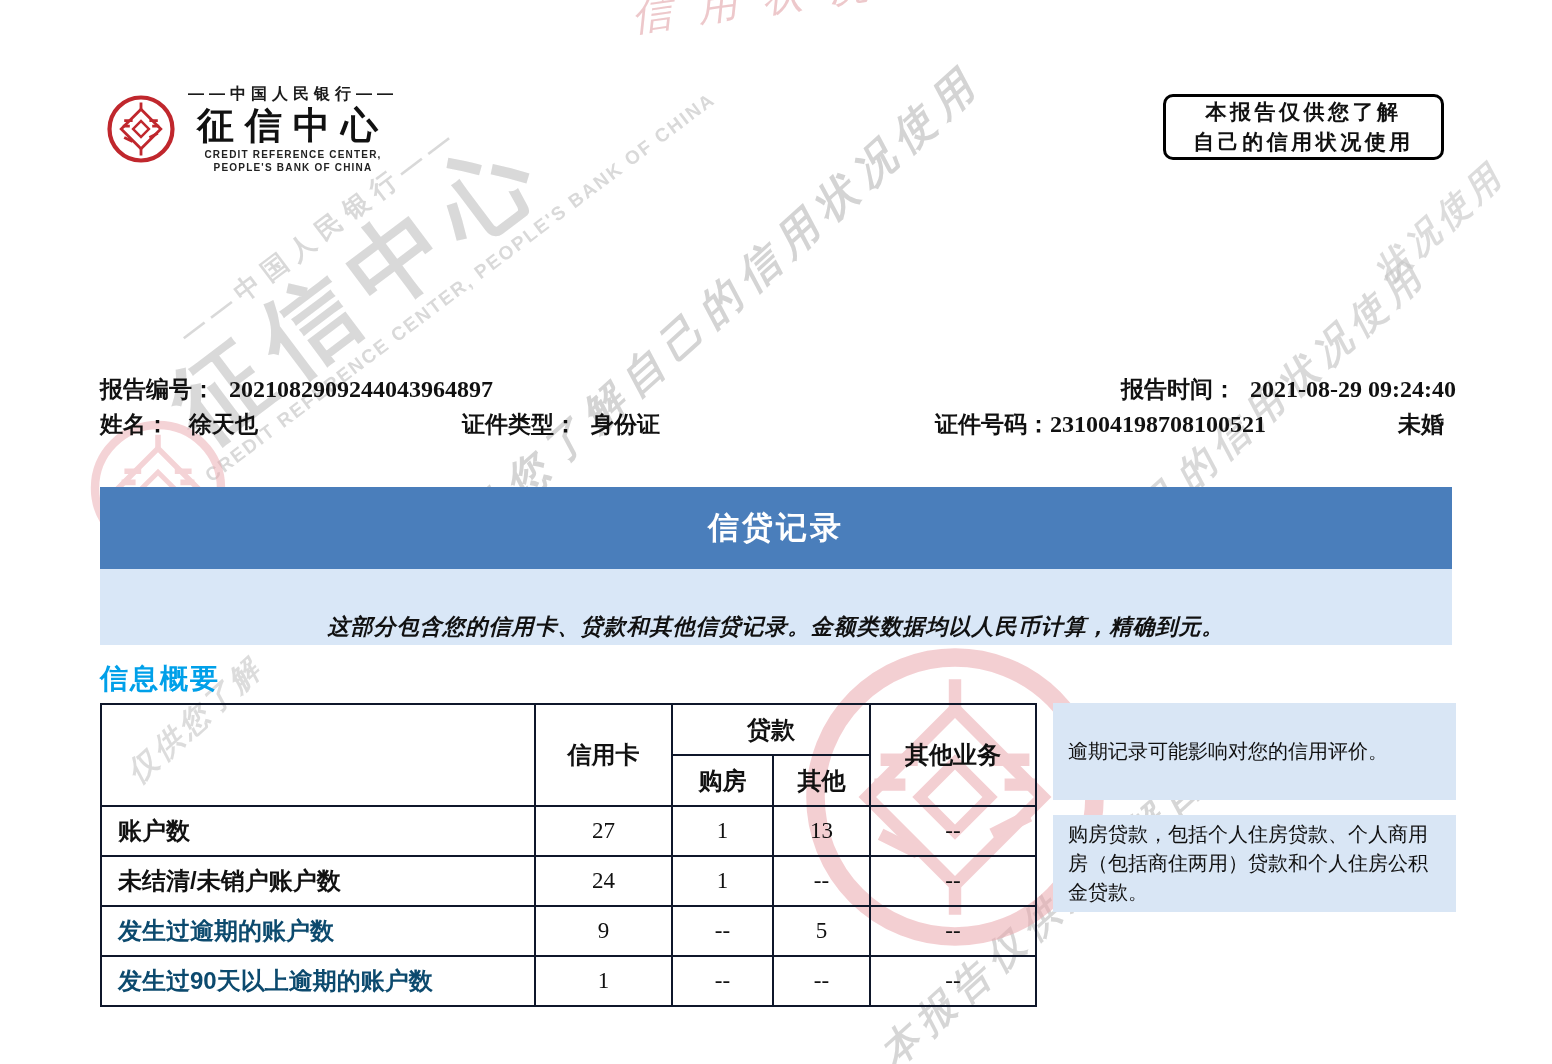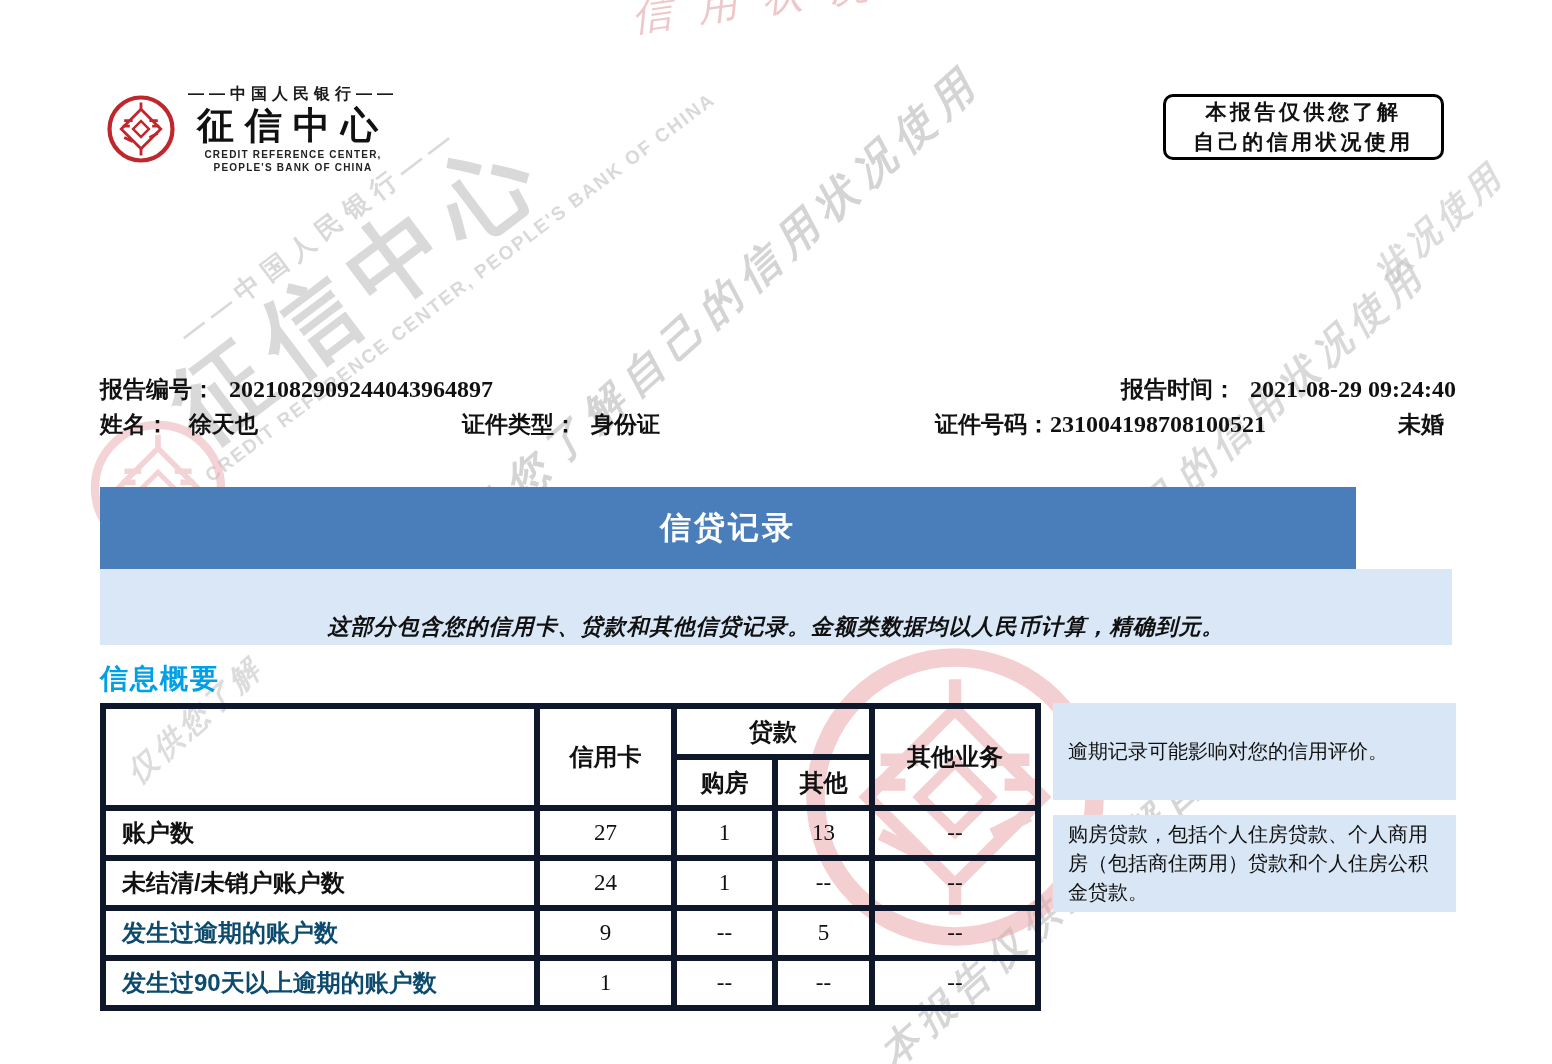--- a/index.html
+++ b/index.html
@@ -59,34 +59,34 @@
   .num { font-family:"Liberation Serif","DejaVu Serif",serif; font-size:24px; font-weight:bold; }
   .m-report-no { left:100px; top:374px; }
   .m-report-time { right:96px; top:374px; }
   .m-name { left:100px; top:409px; }
   .m-idtype { left:462px; top:409px; }
   .m-idno { left:935px; top:409px; }
   .m-marital { left:1398px; top:409px; }
   .meta .gap-lg { margin-left:20px; } .meta .gap-md { margin-left:14px; }
 
   
-  .banner { position:absolute; left:100px; top:487px; width:1256px; height:82px;
+  .banner { position:absolute; left:100px; top:487px; width:1352px; height:82px;
      background:#4a7ebb; display:flex; align-items:center; justify-content:center; }
   .banner div { color:#fff; font-size:31px; font-weight:bold; letter-spacing:3px; }
   .subbanner { position:absolute; left:100px; top:569px; width:1352px; height:76px;
      background:#d9e7f7; display:flex; align-items:center; justify-content:center; }
   .subbanner div { font-size:22px; font-weight:bold; font-style:italic; letter-spacing:1px;margin-top:39px; }
 
   .section-heading { position:absolute; left:100px; top:660px; font-size:28px;
      font-weight:bold; color:#00a0e9; letter-spacing:2px; }
 
   
   table.summary { position:absolute; left:100px; top:703px; width:935px;
      border-collapse:collapse; table-layout:fixed; background:transparent; }
-  table.summary td { border:6px solid #0f172a; text-align:center; vertical-align:middle; }
+  table.summary td { border:2px solid #0f172a; text-align:center; vertical-align:middle; }
   table.summary .hcell { font-size:24px; font-weight:bold; }
   table.summary tr.h1 td { height:51px; }
   table.summary tr.h2 td { height:51px; }
   table.summary tr.data td { height:50px; }
   table.summary td.lbl { text-align:left; padding-left:16px; font-size:24px; font-weight:bold; }
   table.summary td.val { font-family:"Liberation Serif","DejaVu Serif",serif; font-size:23px; }
   table.summary tr.red td.lbl { color:#0c4a6e; }
 
   
   .notes { position:absolute; left:1053px; top:703px; width:403px; }

